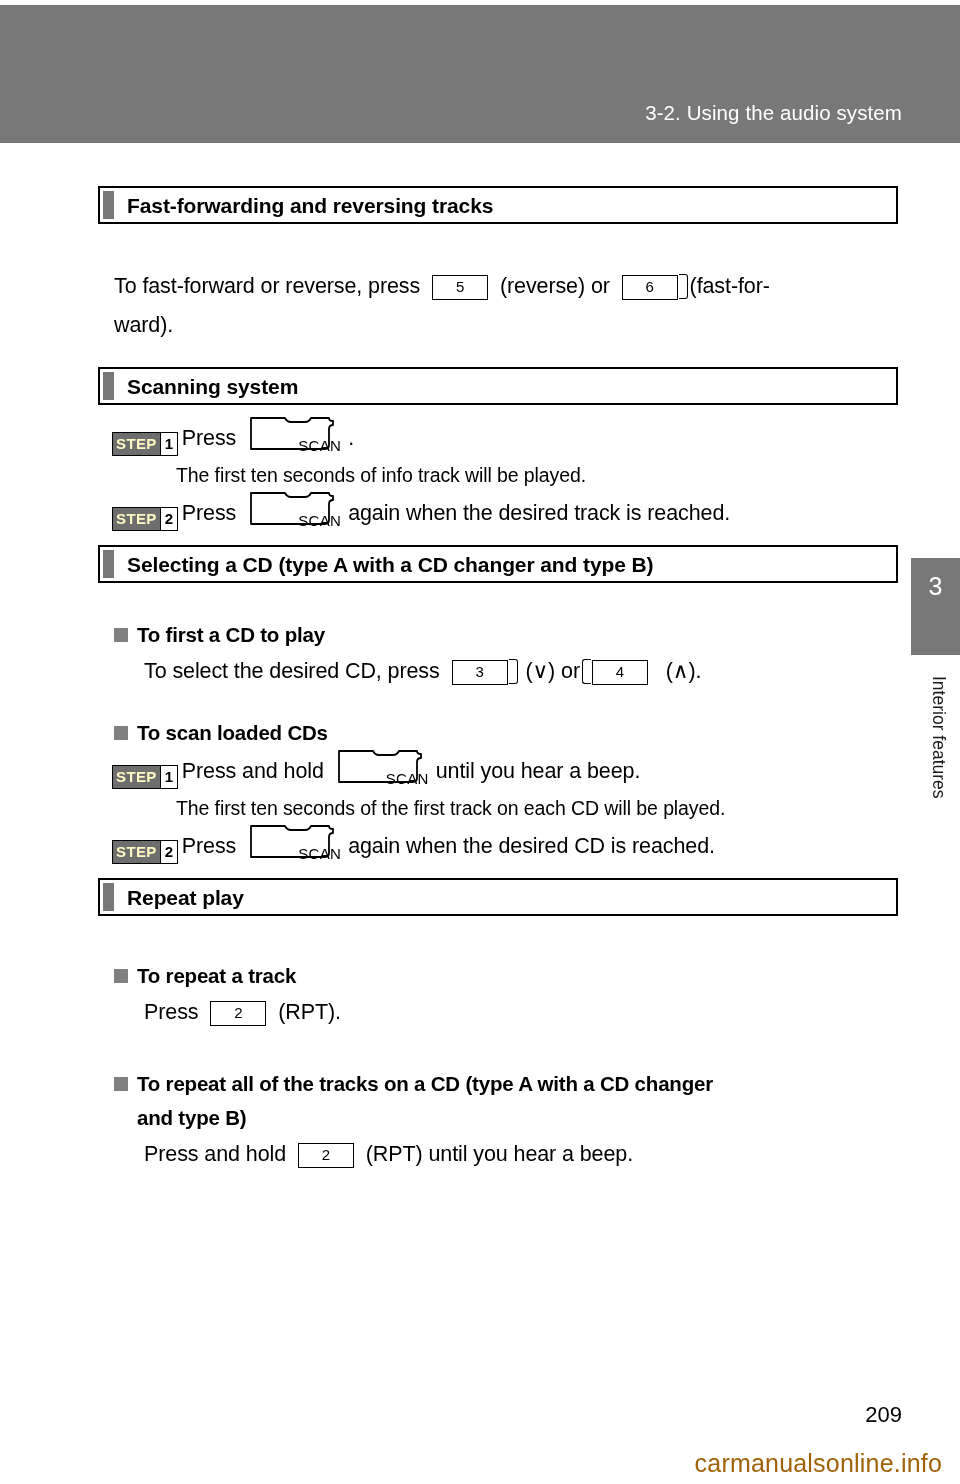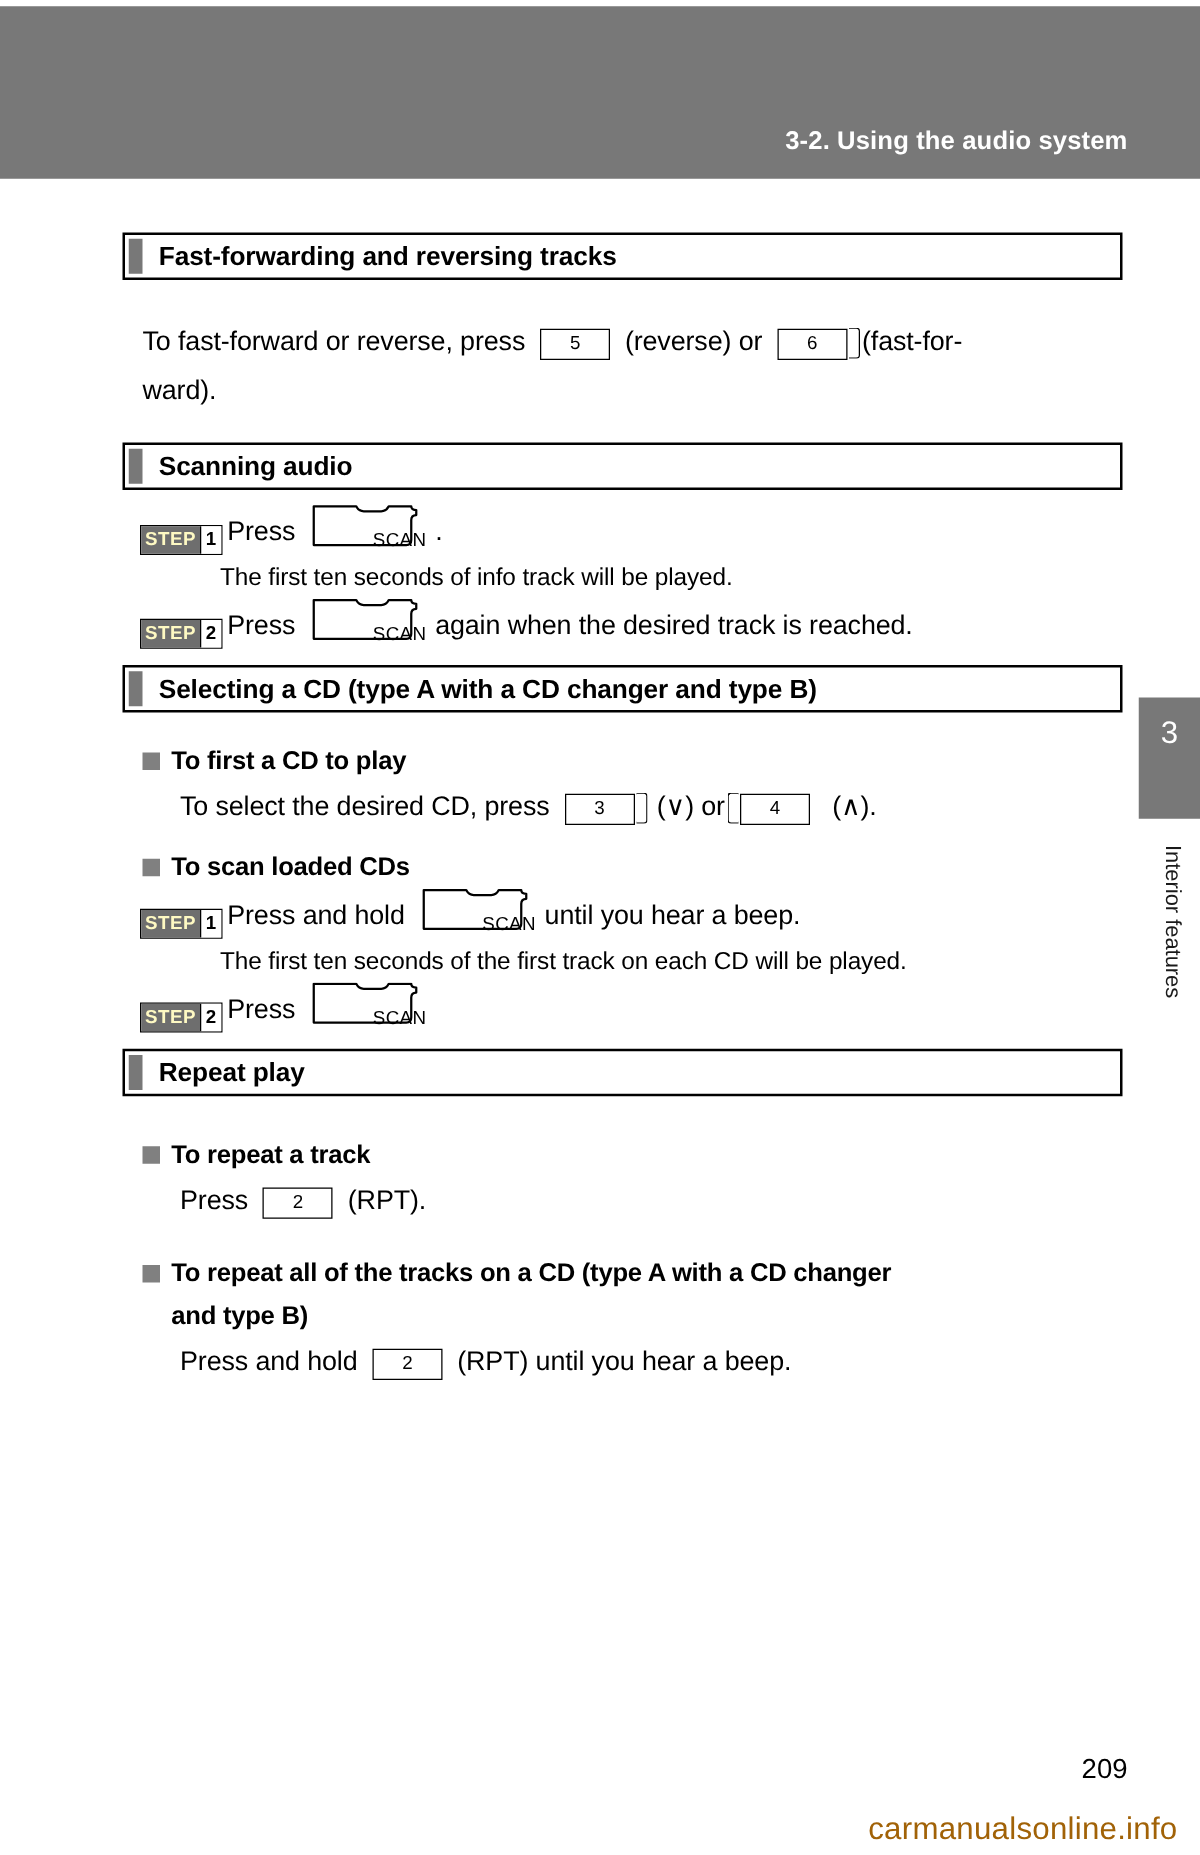--- a/index.html
+++ b/index.html
@@ -18,21 +18,20 @@
 
   
   .header-band {
     position: absolute;
     left: 0;
     top: 5px;
     width: 960px;
     height: 138px;
     background: #787878;
     box-sizing: border-box;
-    font-weight: bold;
   }
   .header-title {
     position: absolute;
     right: 58px;
     bottom: 18px;
     color: #ffffff;
     font-size: 20.5px;
     letter-spacing: 0.1px;
     white-space: nowrap;
   }
@@ -235,21 +234,21 @@
     left: 0;
     top: 9px;
     width: 100%;
     text-align: right;
     font-size: 15px;
     letter-spacing: 0.3px;
     font-weight: normal;
   }
 
   
-  .indent-1 { padding-left: 28px; }
+  .indent-1 { padding-left: 28px; margin-top: 13px; }
   .indent-2 { padding-left: 58px; }
   .indent-3 { padding-left: 90px; }
 
   .note-line {
     font-size: 19.5px;
     line-height: 34px;
     letter-spacing: -0.1px;
   }
 
   .gap-sm { height: 12px; }
@@ -305,21 +304,21 @@
     <span class="keybox notch-right">6</span>
     <span>(fast-for-</span>
     <br>
     <span>ward).</span>
   </div>
 
   <div class="gap-md"></div>
 
   <div class="section-bar">
     <div class="accent"></div>
-    <div class="section-title">Scanning audio</div>
+    <div class="section-title">Scanning system</div>
   </div>
 
   <div class="gap-sm"></div>
 
   <div class="body-text" style="padding-left:26px;">
     <span class="step-badge">
       <span class="step-word">STEP</span>
       <span class="step-num">1</span>
     </span><span>Press</span>
     <span class="scanbox">
@@ -392,21 +391,21 @@
   <div class="body-text" style="padding-left:26px;">
     <span class="step-badge">
       <span class="step-word">STEP</span>
       <span class="step-num">2</span>
     </span><span>Press</span>
     <span class="scanbox">
       <svg width="92" height="34" viewBox="0 0 92 34">
         <path d="M2,6 L2,32 L76,32 Q80,32 80,28 L80,12 Q80,8 84,8 L84,4 Q80,4 80,1 L62,1 Q60,5 56,5 L42,5 Q38,5 36,1 L2,1 Z" fill="#ffffff" stroke="#000000" stroke-width="1.8" stroke-linejoin="round"></path>
       </svg>
       <span class="scan-label">SCAN</span>
-    </span>
+    </span><span>again when the desired CD is reached.</span>
   </div>
 
   <div class="gap-sm"></div>
 
   <div class="section-bar">
     <div class="accent"></div>
     <div class="section-title">Repeat play</div>
   </div>
 
   <div class="gap-lg"></div>

